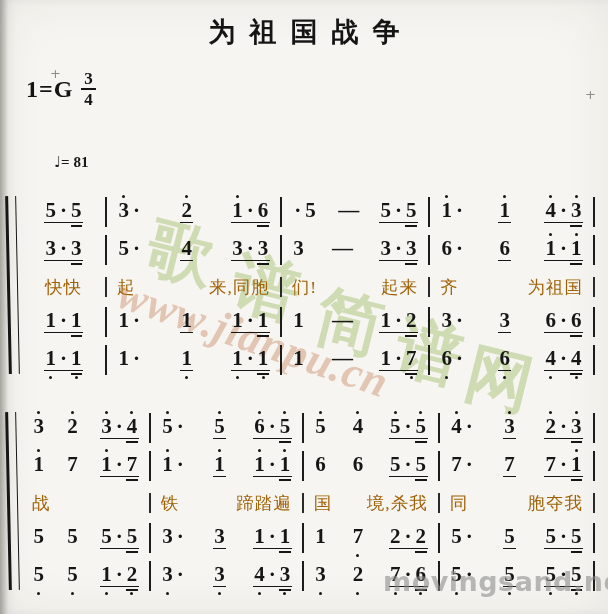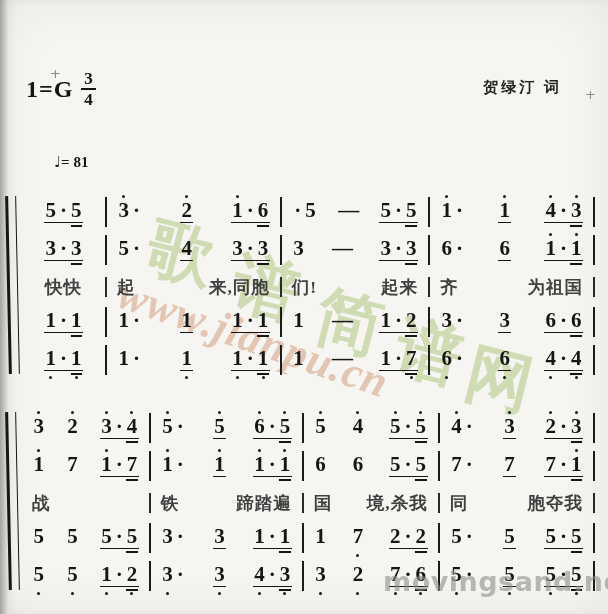--- a/index.html
+++ b/index.html
@@ -40,21 +40,21 @@
   .system { position:absolute; left:22px; right:13px; z-index:2; }
   .bracket { position:absolute; left:7px; width:7px; height:178px;
     border-left:3px solid #161616; border-right:1.5px solid #161616; transform:rotate(-1.2deg); }
   .srow { display:flex; align-items:flex-start; height:38px; }
   .lrow { display:flex; align-items:center; height:34px; }
   .meas { display:flex; justify-content:space-between; align-items:flex-start;
     padding:0 10px; box-sizing:border-box; min-width:0; }
   .meas.center { justify-content:center; }
   .lmeas { display:flex; justify-content:space-between; align-items:flex-end;
     padding:0 10px; box-sizing:border-box; min-width:0;
-    font-size:17.5px; font-weight:bold; color:#404040; letter-spacing:1px; white-space:nowrap; }
+    font-size:17.5px; font-weight:normal; color:#a16207; letter-spacing:1px; white-space:nowrap; }
   .lmeas.center { justify-content:center; }
   .bar { flex:none; width:2px; height:30px; margin-top:3px; background:#1c1c1c; }
   .lbar { flex:none; width:2px; height:20px; background:#2a2a2a; }
 
   .chunk { display:inline-flex; position:relative; }
   .chunk .uline { position:absolute; left:0; right:0; top:27.5px; height:1.7px; background:#161616; }
   .atom { display:inline-flex; flex-direction:column; align-items:center; position:relative; }
   .atom .uline2 { position:absolute; left:1px; right:1px; top:31px; height:1.5px; background:#161616; }
   .ud,.ld { height:5px; width:100%; display:flex; align-items:center; justify-content:center; }
   .ud i,.ld i { display:block; width:3px; height:3px; border-radius:50%; background:#161616; }
@@ -71,28 +71,28 @@
 
   <div id="wm-green">
       <div class="wm-char" style="left: 148px; top: 220px; color: rgba(175, 197, 128, 0.55); transform: rotate(14deg);">歌</div>
       <div class="wm-char" style="left: 233px; top: 256px; color: rgba(175, 197, 128, 0.55); transform: rotate(14deg);">谱</div>
       <div class="wm-char" style="left: 316px; top: 290px; color: rgba(175, 197, 128, 0.55); transform: rotate(14deg);">简</div>
       <div class="wm-char" style="left: 396px; top: 320px; color: rgba(175, 197, 128, 0.55); transform: rotate(14deg);">谱</div>
       <div class="wm-char" style="left: 466px; top: 347px; color: rgba(175, 197, 128, 0.55); transform: rotate(14deg);">网</div>
     </div>
   <div class="wm-url" id="wm-url" style="color: rgba(214, 167, 139, 0.6);">www.jianpu.cn</div>
 
+  <div class="title">为祖国战争</div>
   <div class="keybox">
     <span class="keysig">1=G</span>
     <span class="frac">
       <span class="n">3</span>
       <span class="d">4</span>
     </span>
   </div>
-  <div class="credit">贺绿汀 词</div>
   <div class="tempo">
     <span class="q">♩</span><span>= 81</span>
   </div>
   <div class="regmark" id="reg0" style="left: 50px; top: 66px;">+</div>
   <div class="regmark" id="reg1" style="left: 585px; top: 87px;">+</div>
 
   <div id="score">
       <div class="system" style="top: 194px;">
         <div class="srow">
           <div class="meas center" style="flex: 13 1 0%;">

